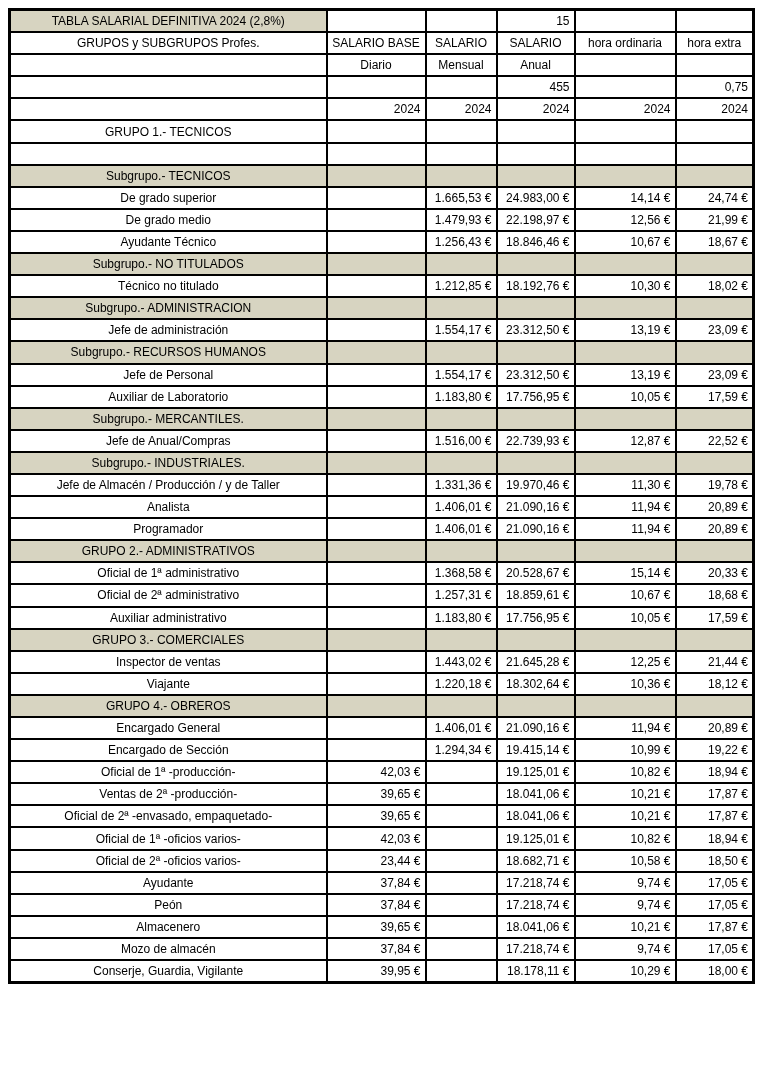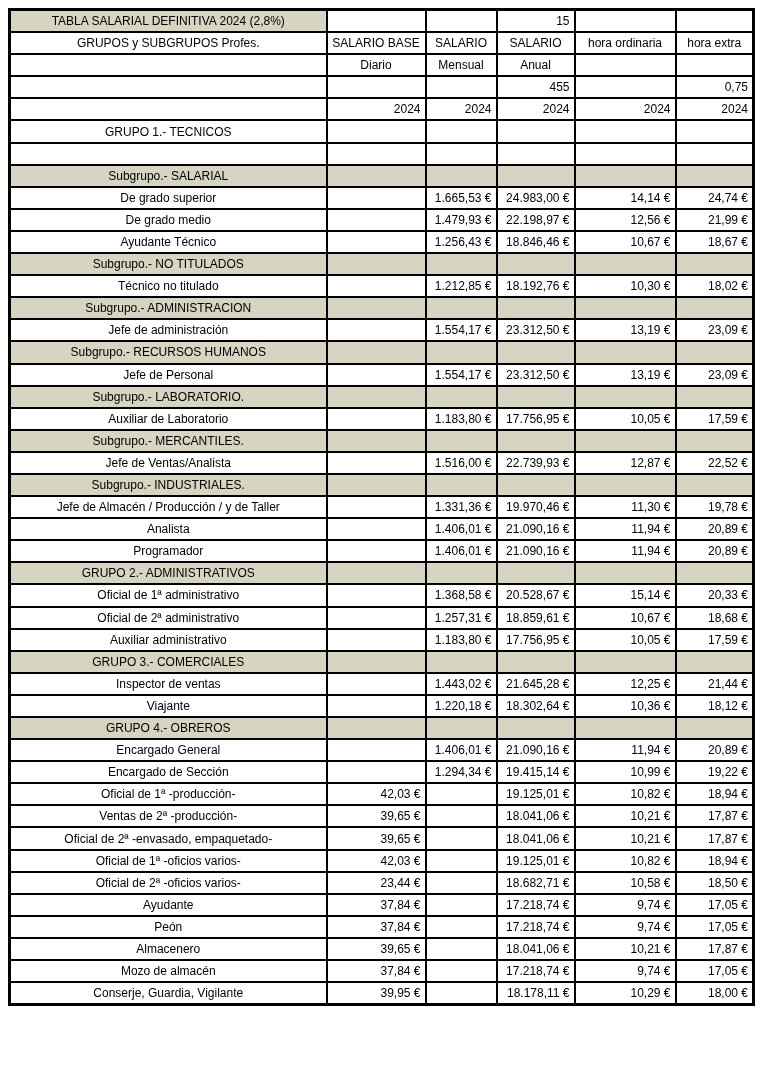--- a/index.html
+++ b/index.html
@@ -106,21 +106,21 @@
         </tr>
         <tr>
           <td class="al-c"></td>
           <td class="al-c"></td>
           <td class="al-c"></td>
           <td class="al-c"></td>
           <td class="al-c"></td>
           <td class="al-c"></td>
         </tr>
         <tr>
-          <td class="al-c shade">Subgrupo.- SALARIAL</td>
+          <td class="al-c shade">Subgrupo.- TECNICOS</td>
           <td class="al-c shade"></td>
           <td class="al-c shade"></td>
           <td class="al-c shade"></td>
           <td class="al-c shade"></td>
           <td class="al-c shade"></td>
         </tr>
         <tr>
           <td class="al-c">De grado superior</td>
           <td class="al-r"></td>
           <td class="al-r">1.665,53 €</td>
@@ -186,45 +186,37 @@
         </tr>
         <tr>
           <td class="al-c">Jefe de Personal</td>
           <td class="al-r"></td>
           <td class="al-r">1.554,17 €</td>
           <td class="al-r">23.312,50 €</td>
           <td class="al-r">13,19 €</td>
           <td class="al-r">23,09 €</td>
         </tr>
         <tr>
-          <td class="al-c shade">Subgrupo.- LABORATORIO.</td>
-          <td class="al-c shade"></td>
-          <td class="al-c shade"></td>
-          <td class="al-c shade"></td>
-          <td class="al-c shade"></td>
-          <td class="al-c shade"></td>
-        </tr>
-        <tr>
           <td class="al-c">Auxiliar de Laboratorio</td>
           <td class="al-r"></td>
           <td class="al-r">1.183,80 €</td>
           <td class="al-r">17.756,95 €</td>
           <td class="al-r">10,05 €</td>
           <td class="al-r">17,59 €</td>
         </tr>
         <tr>
           <td class="al-c shade">Subgrupo.- MERCANTILES.</td>
           <td class="al-c shade"></td>
           <td class="al-c shade"></td>
           <td class="al-c shade"></td>
           <td class="al-c shade"></td>
           <td class="al-c shade"></td>
         </tr>
         <tr>
-          <td class="al-c">Jefe de Ventas/Analista</td>
+          <td class="al-c">Jefe de Anual/Compras</td>
           <td class="al-r"></td>
           <td class="al-r">1.516,00 €</td>
           <td class="al-r">22.739,93 €</td>
           <td class="al-r">12,87 €</td>
           <td class="al-r">22,52 €</td>
         </tr>
         <tr>
           <td class="al-c shade">Subgrupo.- INDUSTRIALES.</td>
           <td class="al-c shade"></td>
           <td class="al-c shade"></td>

